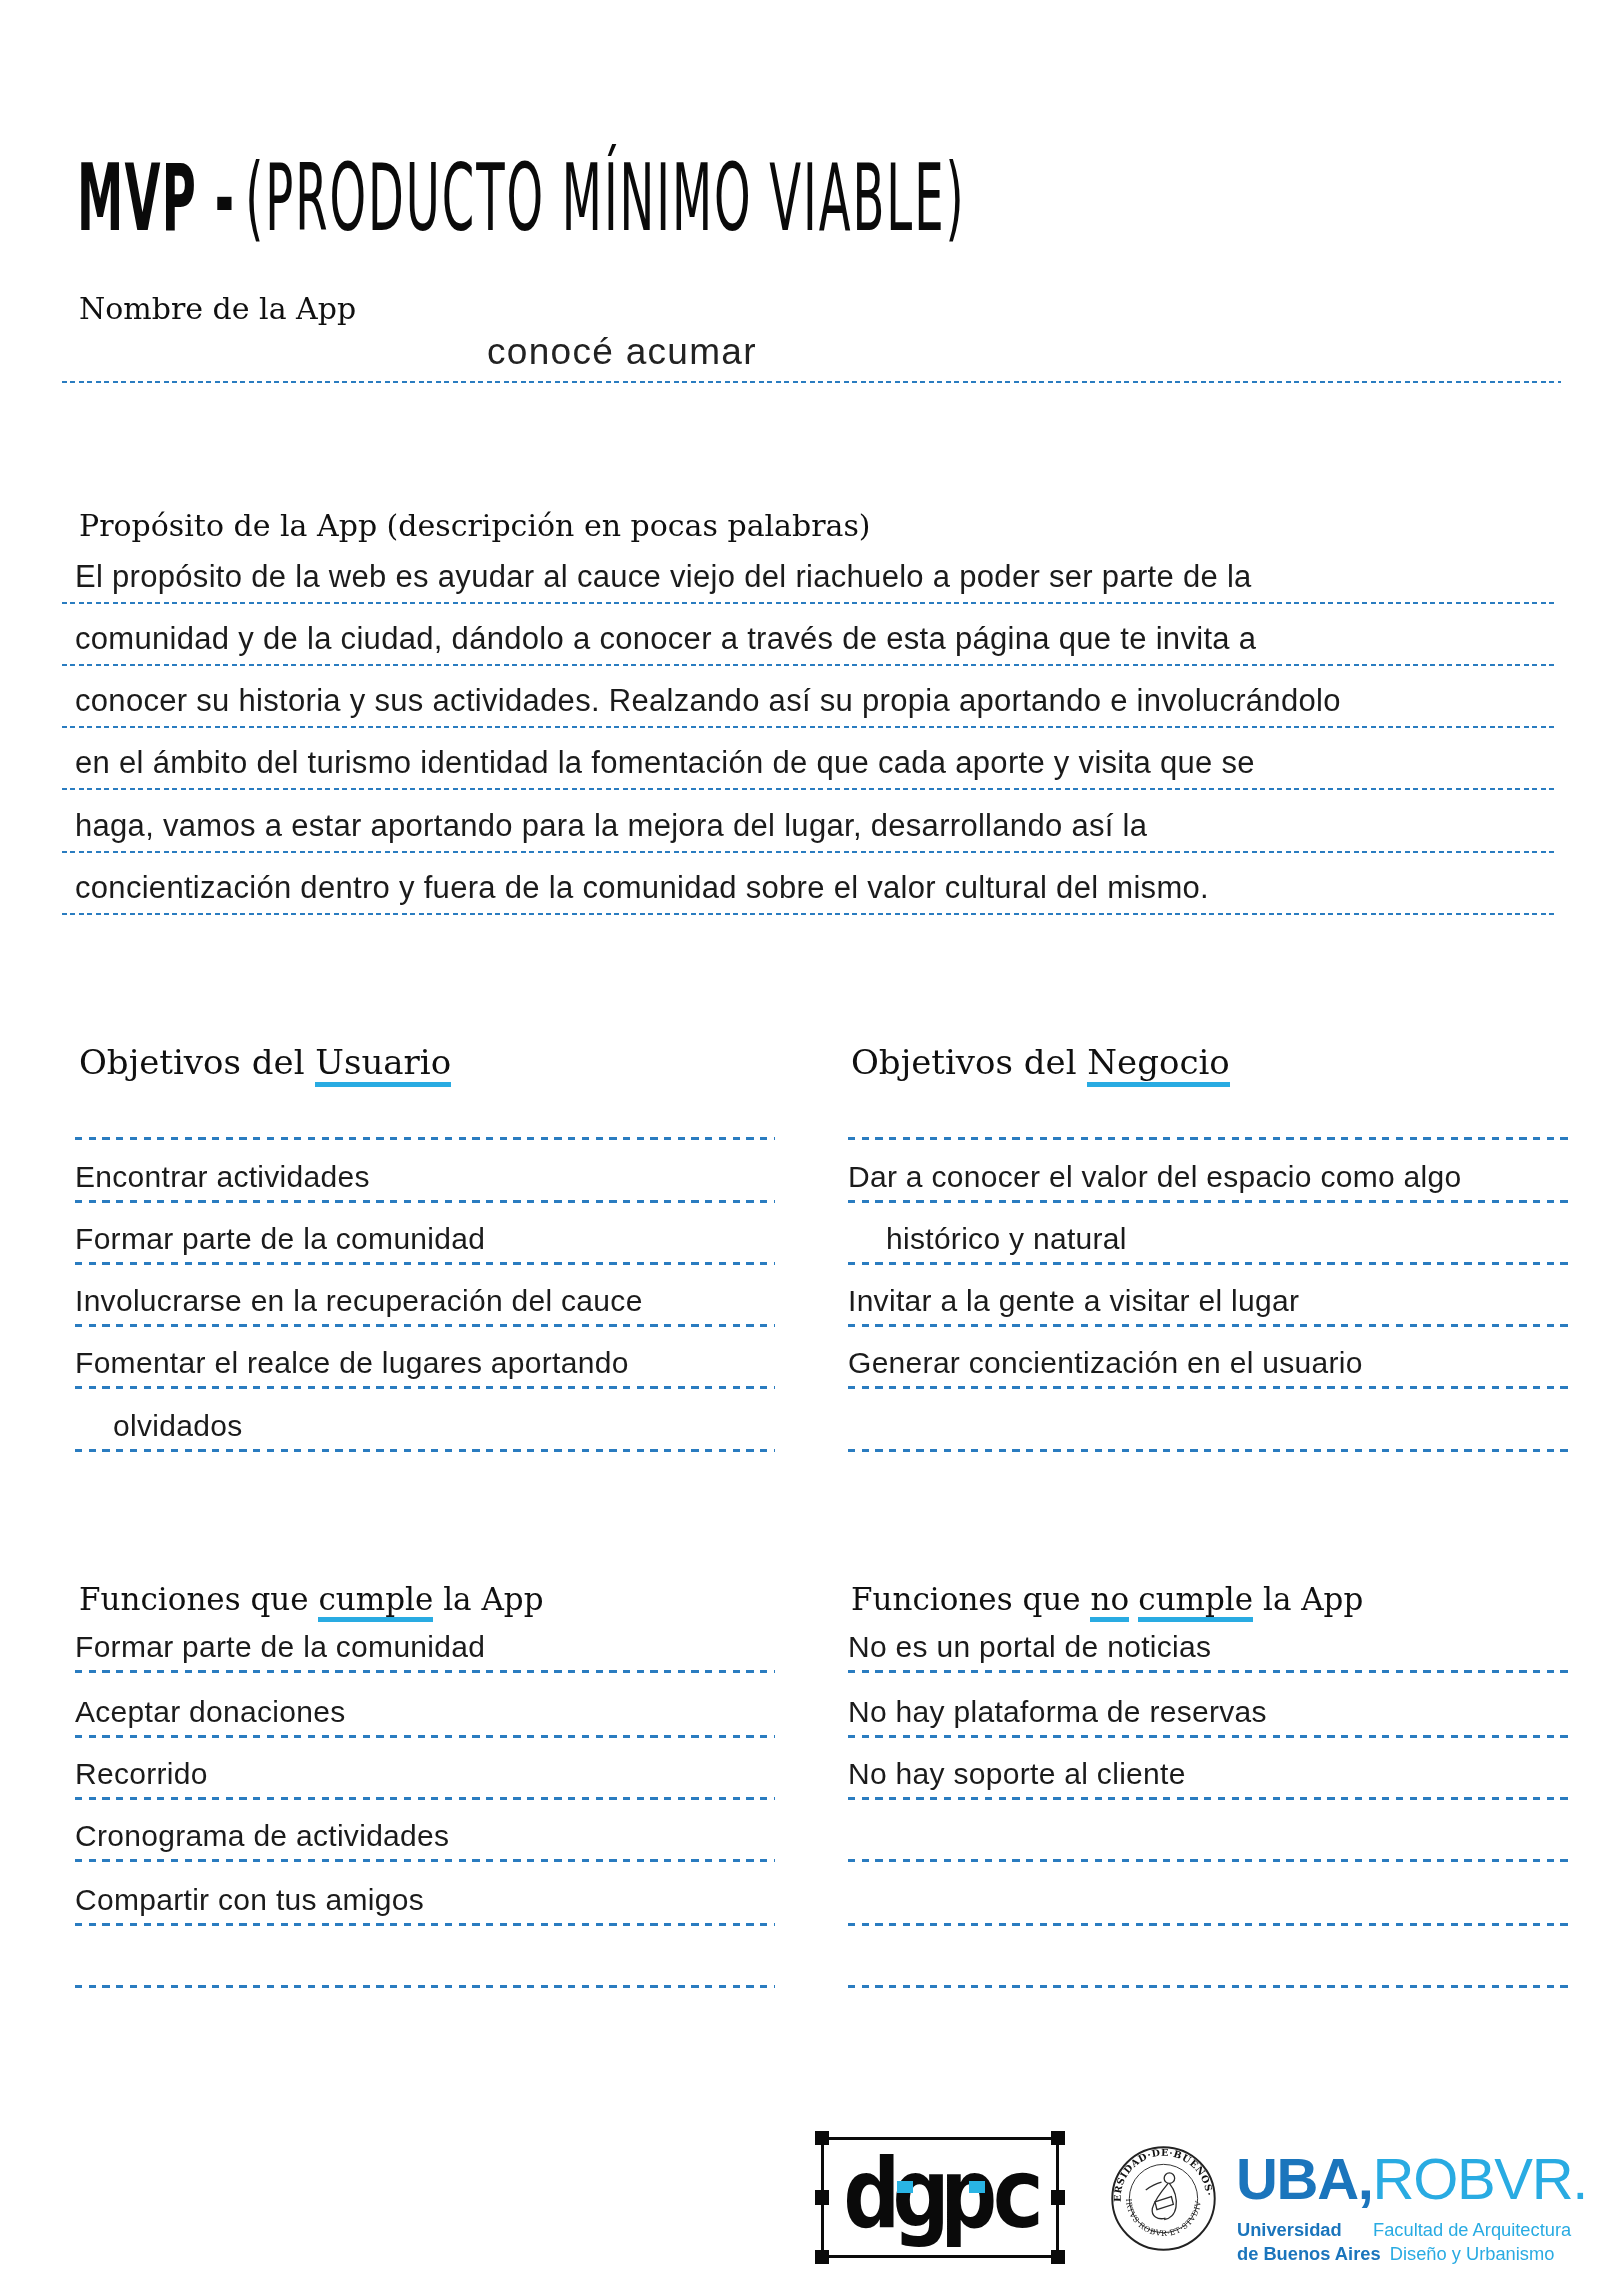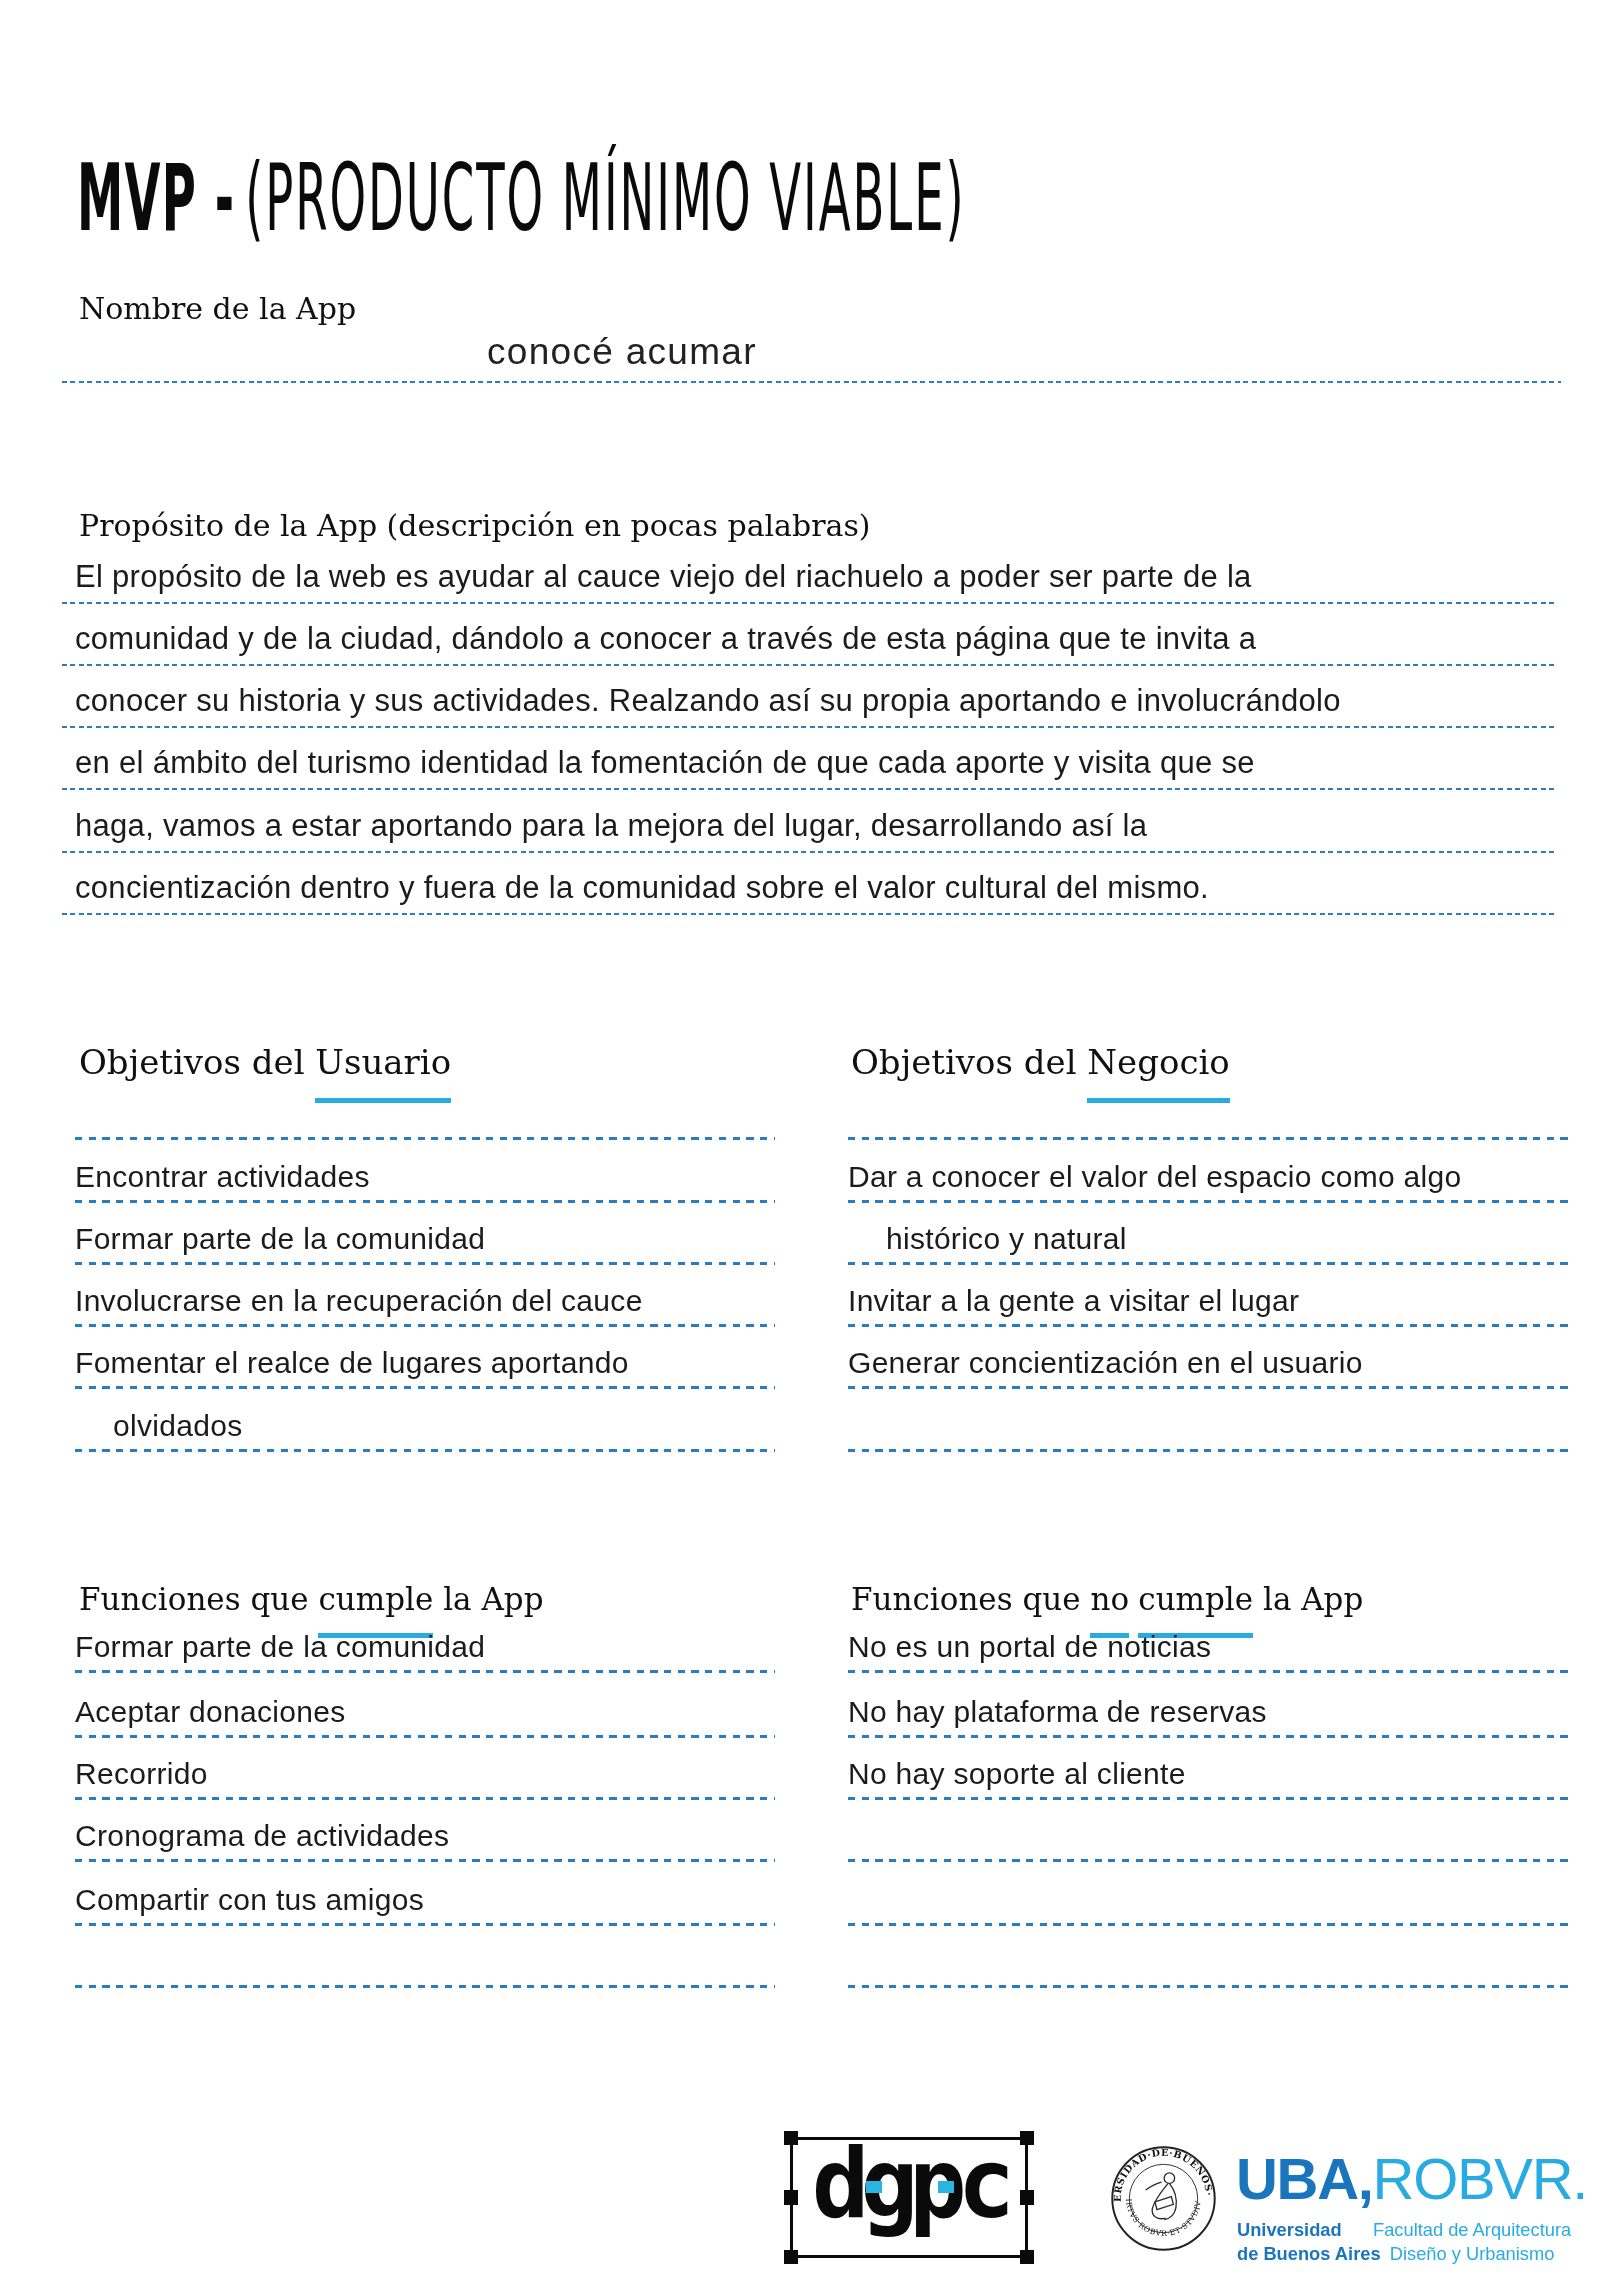--- a/index.html
+++ b/index.html
@@ -9,38 +9,38 @@
   
   .title{position:absolute;left:77px;top:90px;font-size:93px;line-height:1;
          white-space:nowrap;transform:scaleX(0.5);transform-origin:left top;
          font-family:"DejaVu Sans",sans-serif;color:#0a0a0a;}
   .title .b{font-weight:900;margin-right:19.6px;letter-spacing:2.6px;}
   .title .r{font-weight:400;letter-spacing:3.9px;}
 
   
   .hd{position:absolute;font-family:"DejaVu Serif","Liberation Serif",serif;
       color:#101010;white-space:nowrap;}
-  .hd .u{display:inline-block;border-bottom:5.2px solid #29abe2;padding-bottom:16px;}
+  .hd .u{display:inline-block;border-bottom:5.2px solid #29abe2;padding-bottom:0;}
   .hd .u.mr{margin-right:9.2px;}
 
   
   .row{position:absolute;height:39px;}
   .row .line{position:absolute;left:0;right:0;bottom:0;height:2.6px;
      background-image:repeating-linear-gradient(to right,#2a7cc0 0,#2a7cc0 7.2px,transparent 7.2px,transparent 13.7px);}
   .row.fine .line{height:2px;
      background-image:repeating-linear-gradient(to right,#2a7cc0 0,#2a7cc0 4.6px,transparent 4.6px,transparent 8.5px);}
   .row .txt{position:absolute;left:0;bottom:9.2px;font-size:30px;letter-spacing:0.3px;
             white-space:nowrap;color:#1b1b1b;}
   .row .txt.ind{left:38px;}
   .row.para .txt{font-size:31px;left:13px;}
   .row.name .txt{left:425px;bottom:10.5px;font-size:37px;letter-spacing:1.3px;color:#222;}
 
   
-  .dgpc{position:absolute;left:790px;top:2137px;width:232px;height:115px;
-        border:3.9px solid #0a0a0a;display:flex;justify-content:center;}
+  .dgpc{position:absolute;left:821px;top:2137px;width:232px;height:115px;
+        border:3.9px solid #0a0a0a;display:flex;align-items:center;justify-content:center;}
   .dgpc .word{font-family:"DejaVu Sans Mono",monospace;font-weight:700;font-size:96px;
         letter-spacing:-9.2px;color:#0a0a0a;line-height:1;transform:translateY(-3.9px);}
   .dgpc .h{position:absolute;width:14.4px;height:14.4px;background:#0a0a0a;}
   .h.tl{left:-9.2px;top:-9.2px}.h.tr{right:-9.2px;top:-9.2px}
   .h.bl{left:-9.2px;bottom:-9.2px}.h.br{right:-9.2px;bottom:-9.2px}
   .h.ml{left:-9.2px;top:calc(50% - 7.2px)}.h.mr{right:-9.2px;top:calc(50% - 7.2px)}
   .dgpc .px{position:absolute;width:15.7px;height:12.4px;background:#29b4e4;}
   .px.p1{left:73px;top:41px}.px.p2{left:145px;top:41px}
 
   

